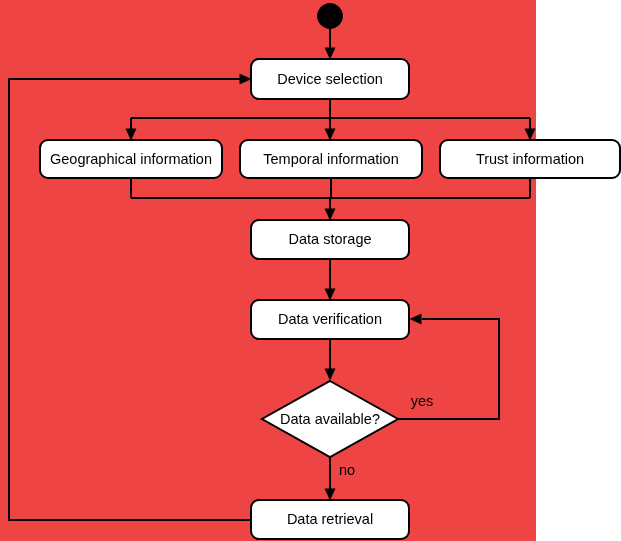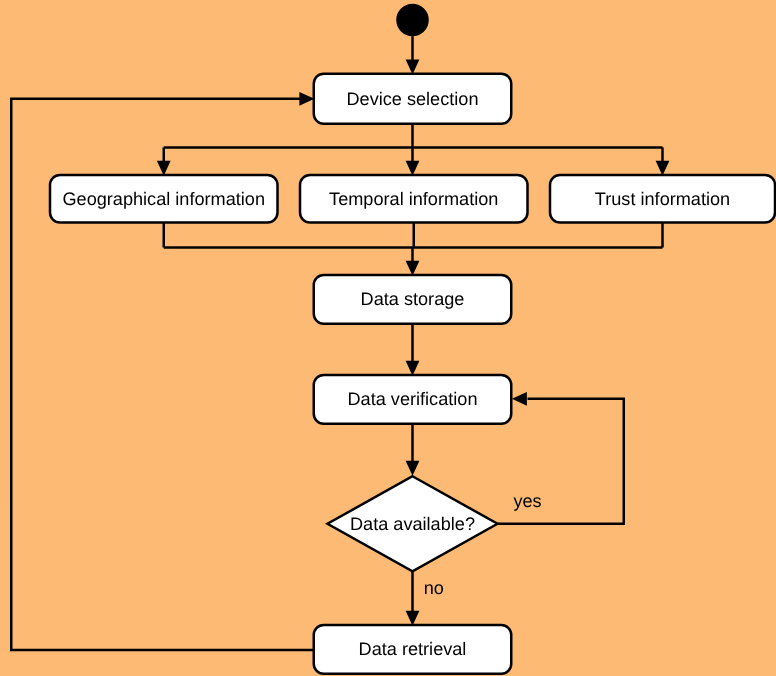--- a/index.html
+++ b/index.html
@@ -8,23 +8,23 @@
     background: #ffffff;
   }
   body {
     width: 621px;
     height: 541px;
     font-family: "Liberation Sans", sans-serif;
     overflow: hidden;
   }
   #diagram-root {
     position: relative;
-    width: 621px;
+    width: 536px;
     height: 541px;
-    background: #fdba74;
+    background: #ef4444;
   }
   svg#flow {
     display: block;
     width: 621px;
     height: 541px;
   }
   .node-shape {
     fill: #ffffff;
     stroke: #000000;
     stroke-width: 2;

